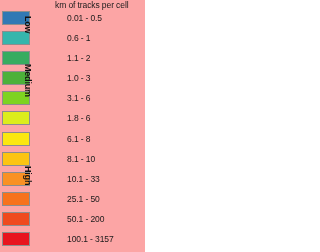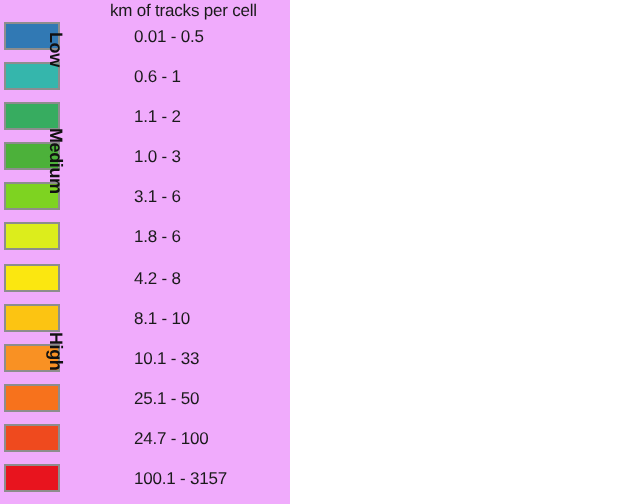--- a/index.html
+++ b/index.html
@@ -12,21 +12,21 @@
     height: 252px;
     font-family: "Liberation Sans", sans-serif;
     overflow: hidden;
     position: relative;
   }
 
   #legend {
     position: relative;
     width: 145px;
     height: 252px;
-    background: #f0abfc;
+    background: #fca5a5;
   }
 
   
   .legend-title {
     position: absolute;
     left: 55px;
     top: 0px;
     width: 92px;
     font-size: 8.5px;
     line-height: 10px;
@@ -151,33 +151,33 @@
     <div class="label-row">
       <div class="range-label">1.0 - 3</div>
     </div>
     <div class="label-row">
       <div class="range-label">3.1 - 6</div>
     </div>
     <div class="label-row">
       <div class="range-label">1.8 - 6</div>
     </div>
     <div class="label-row">
-      <div class="range-label">4.2 - 8</div>
+      <div class="range-label">6.1 - 8</div>
     </div>
     <div class="label-row">
       <div class="range-label">8.1 - 10</div>
     </div>
     <div class="label-row">
       <div class="range-label">10.1 - 33</div>
     </div>
     <div class="label-row">
       <div class="range-label">25.1 - 50</div>
     </div>
     <div class="label-row">
-      <div class="range-label">24.7 - 100</div>
+      <div class="range-label">50.1 - 200</div>
     </div>
     <div class="label-row">
       <div class="range-label">100.1 - 3157</div>
     </div>
   </div>
 
   <div class="cat-label cat-low">Low</div>
   <div class="cat-label cat-medium">Medium</div>
   <div class="cat-label cat-high">High</div>
 

